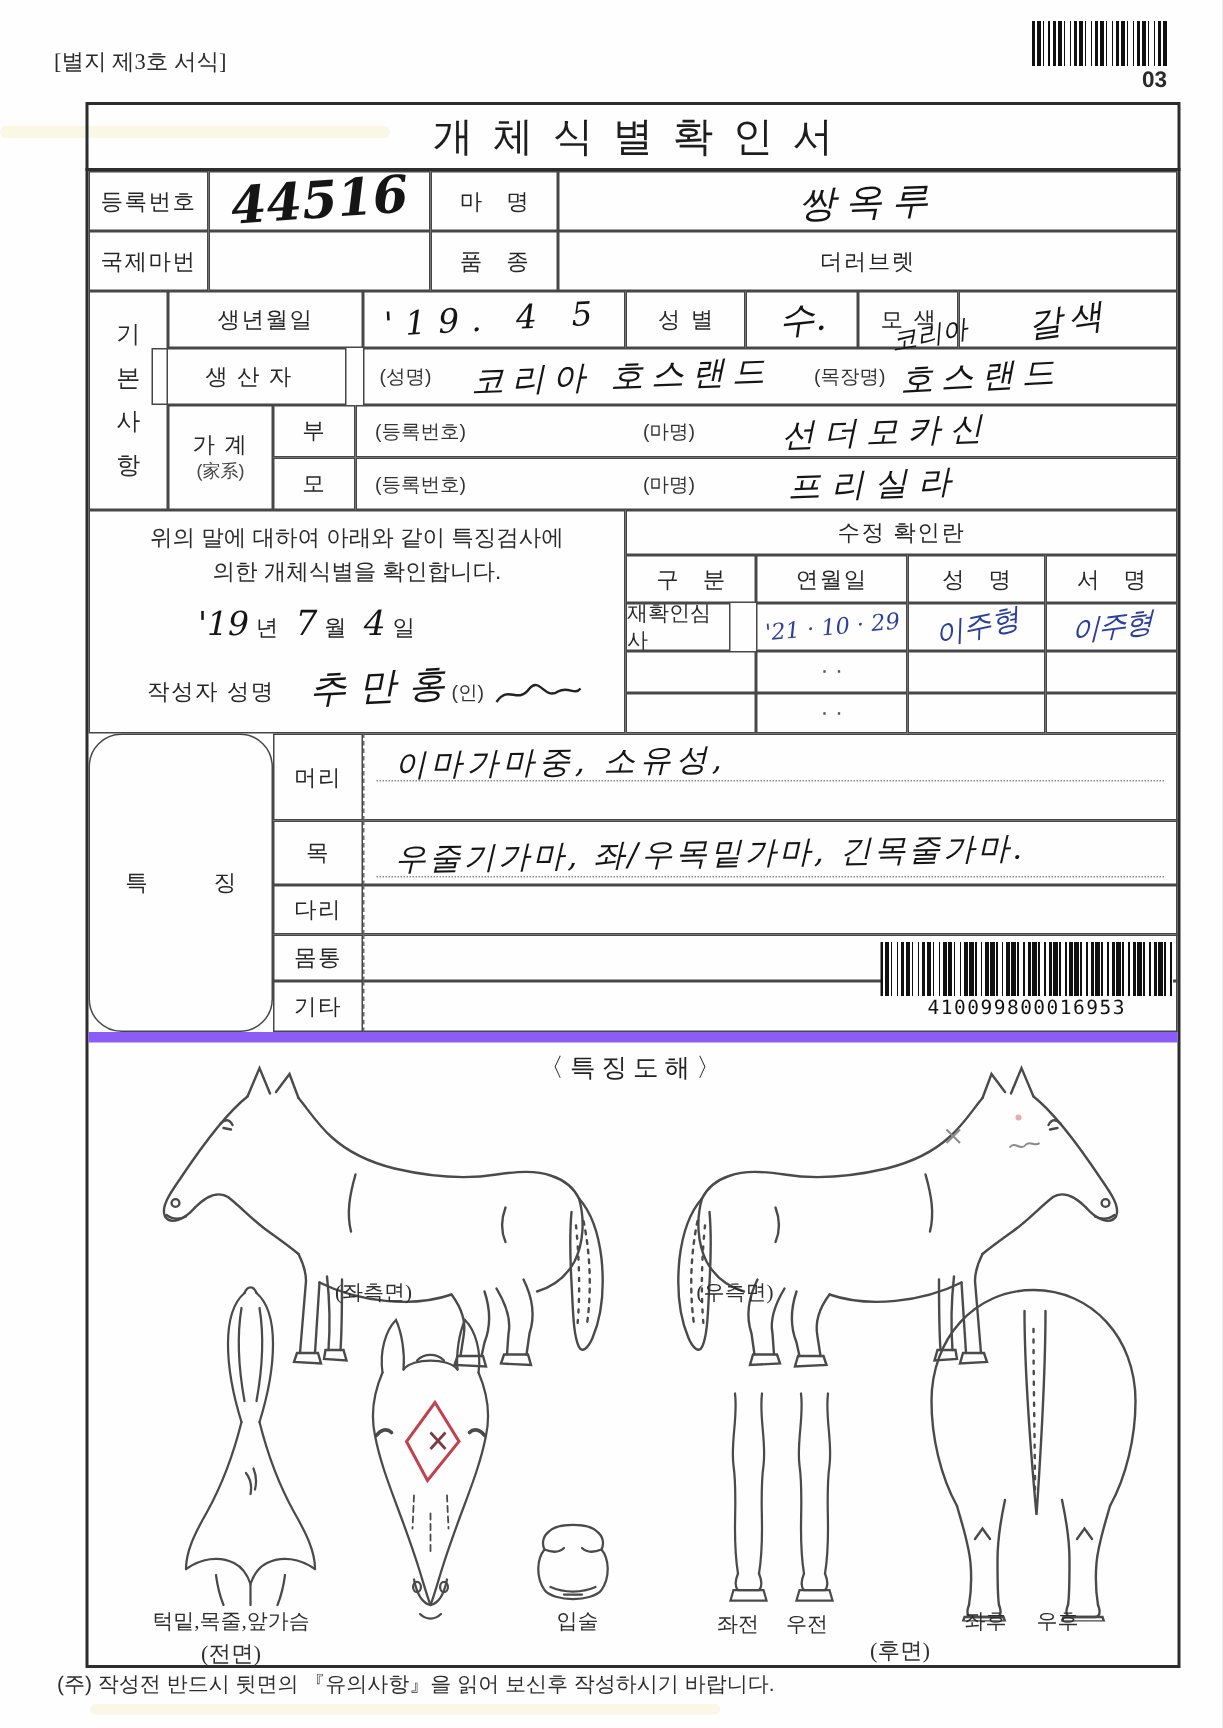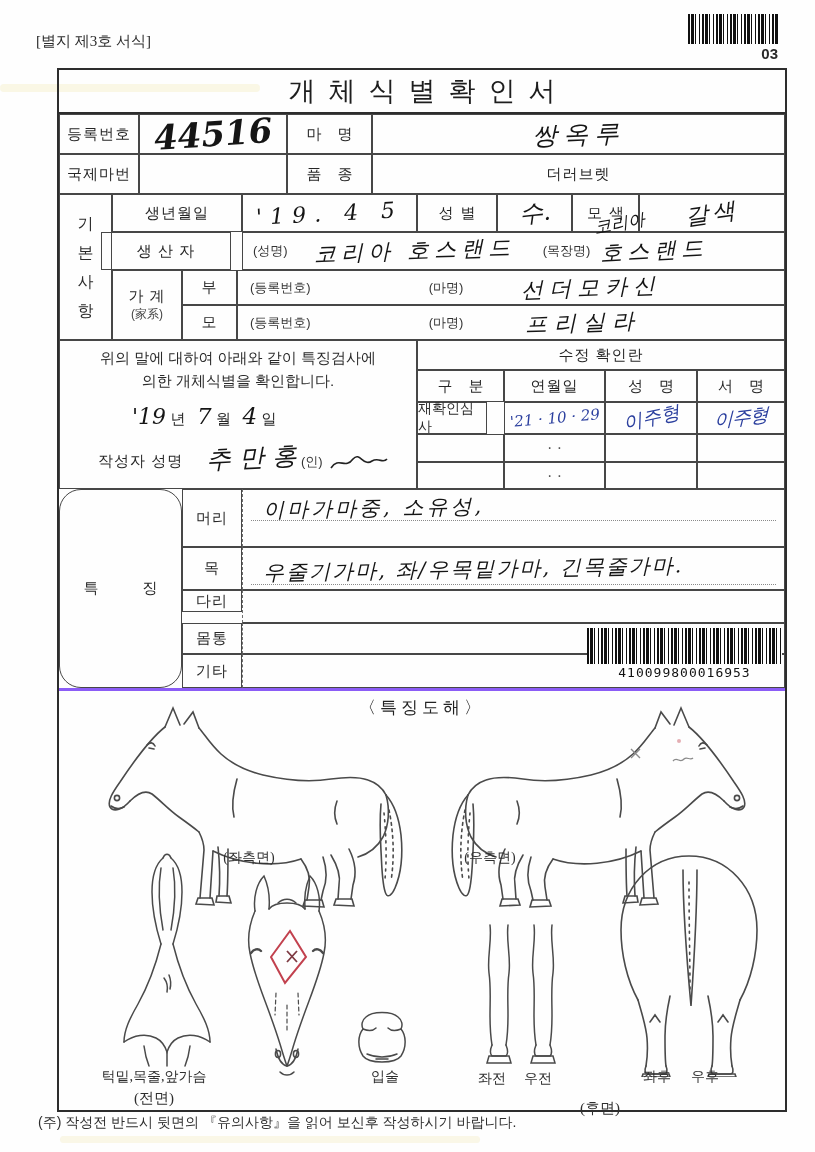--- a/index.html
+++ b/index.html
@@ -175,31 +175,31 @@
     <div class="cell lbl" style="left:123px;top:375px;width:60px;height:58px;">머리</div>
     <div class="cell dashL" style="left:183px;top:375px;width:543px;height:58px;justify-content:flex-start;align-items:flex-start;padding:4px 0 4px 20px;">
       <span class="hw" style="font-size:21px;letter-spacing:3px;transform:rotate(-1deg);">이마가마중,  소유성,</span>
       <div class="dotline" style="left:8px;top:30px;width:525px;"></div>
     </div>
     <div class="cell lbl" style="left:123px;top:433px;width:60px;height:43px;">목</div>
     <div class="cell dashL" style="left:183px;top:433px;width:543px;height:43px;justify-content:flex-start;padding-left:20px;">
       <span class="hw" style="font-size:21px;letter-spacing:2px;transform:rotate(-1deg);">우줄기가마,   좌/우목밑가마,  긴목줄가마.</span>
       <div class="dotline" style="left:8px;top:36px;width:525px;"></div>
     </div>
-    <div class="cell lbl" style="left:123px;top:476px;width:60px;height:22px;">다리</div>
+    <div class="cell lbl" style="left:123px;top:476px;width:60px;height:33px;">다리</div>
     <div class="cell dashL" style="left:183px;top:476px;width:543px;height:33px;"></div>
     <div class="cell lbl" style="left:123px;top:509px;width:60px;height:31px;">몸통</div>
     <div class="cell dashL" style="left:183px;top:509px;width:543px;height:31px;"></div>
     <div class="cell lbl" style="left:123px;top:540px;width:60px;height:34px;">기타</div>
     <div class="cell dashL" style="left:183px;top:540px;width:543px;height:34px;"></div>
 
     <div class="abs barcode" style="left:528px;top:514px;width:195px;height:36px;"></div>
     <div class="abs" style="left:528px;top:551px;width:195px;text-align:center;font-family:'DejaVu Sans Mono',monospace;font-size:13px;letter-spacing:1px;color:#111;">410099800016953</div>
 
-    <div class="abs" style="left:0;top:574px;width:726px;height:422px;border-top:3px solid #8b5cf6;">
+    <div class="abs" style="left:0;top:574px;width:726px;height:422px;border-top:7px solid #8b5cf6;">
       <div style="position:absolute;left:50%;top:5px;transform:translateX(-50%);font-family:'Liberation Serif',serif;font-size:17px;letter-spacing:4px;color:#222;">〈특징도해〉</div>
 
       <svg class="abs" style="left:28px;top:14px;" width="340" height="216" viewBox="0 0 340 216">
         <defs>
           <g id="horseSide" stroke="#4a4a4a" stroke-width="1.6" fill="none" stroke-linecap="round">
             <path d="M78,22 L86,3 L93,20"></path>
             <path d="M97,19 L106,7 L112,23"></path>
             <path d="M78,22 C64,33 47,56 33,77 C26,87 20,96 23,102 C27,108 36,104 43,96"></path>
             <circle cx="30" cy="93" r="2.6"></circle>
             <path d="M24,101 C28,104 33,104 37,102"></path>
@@ -315,19 +315,19 @@
         </g>
       </svg>
 
       <div class="caption" style="left:95px;top:377px;">턱밑,목줄,앞가슴</div>
       <div class="caption" style="left:95px;top:398px;font-size:15px;">(전면)</div>
       <div class="caption" style="left:326px;top:377px;">입술</div>
       <div class="caption" style="left:433px;top:379px;">좌전</div>
       <div class="caption" style="left:479px;top:379px;">우전</div>
       <div class="caption" style="left:598px;top:377px;">좌후</div>
       <div class="caption" style="left:646px;top:377px;">우후</div>
-      <div class="caption" style="left:541px;top:408px;font-size:15px;">(후면)</div>
+      <div class="caption" style="left:541px;top:396px;font-size:15px;">(후면)</div>
     </div>
   </div>
 
   <div class="abs" style="left:38px;top:1114px;font-size:14px;color:#2e2e2e;">(주) 작성전 반드시 뒷면의 『유의사항』을 읽어 보신후 작성하시기 바랍니다.</div>
 
 </div>
 
 </body></html>

